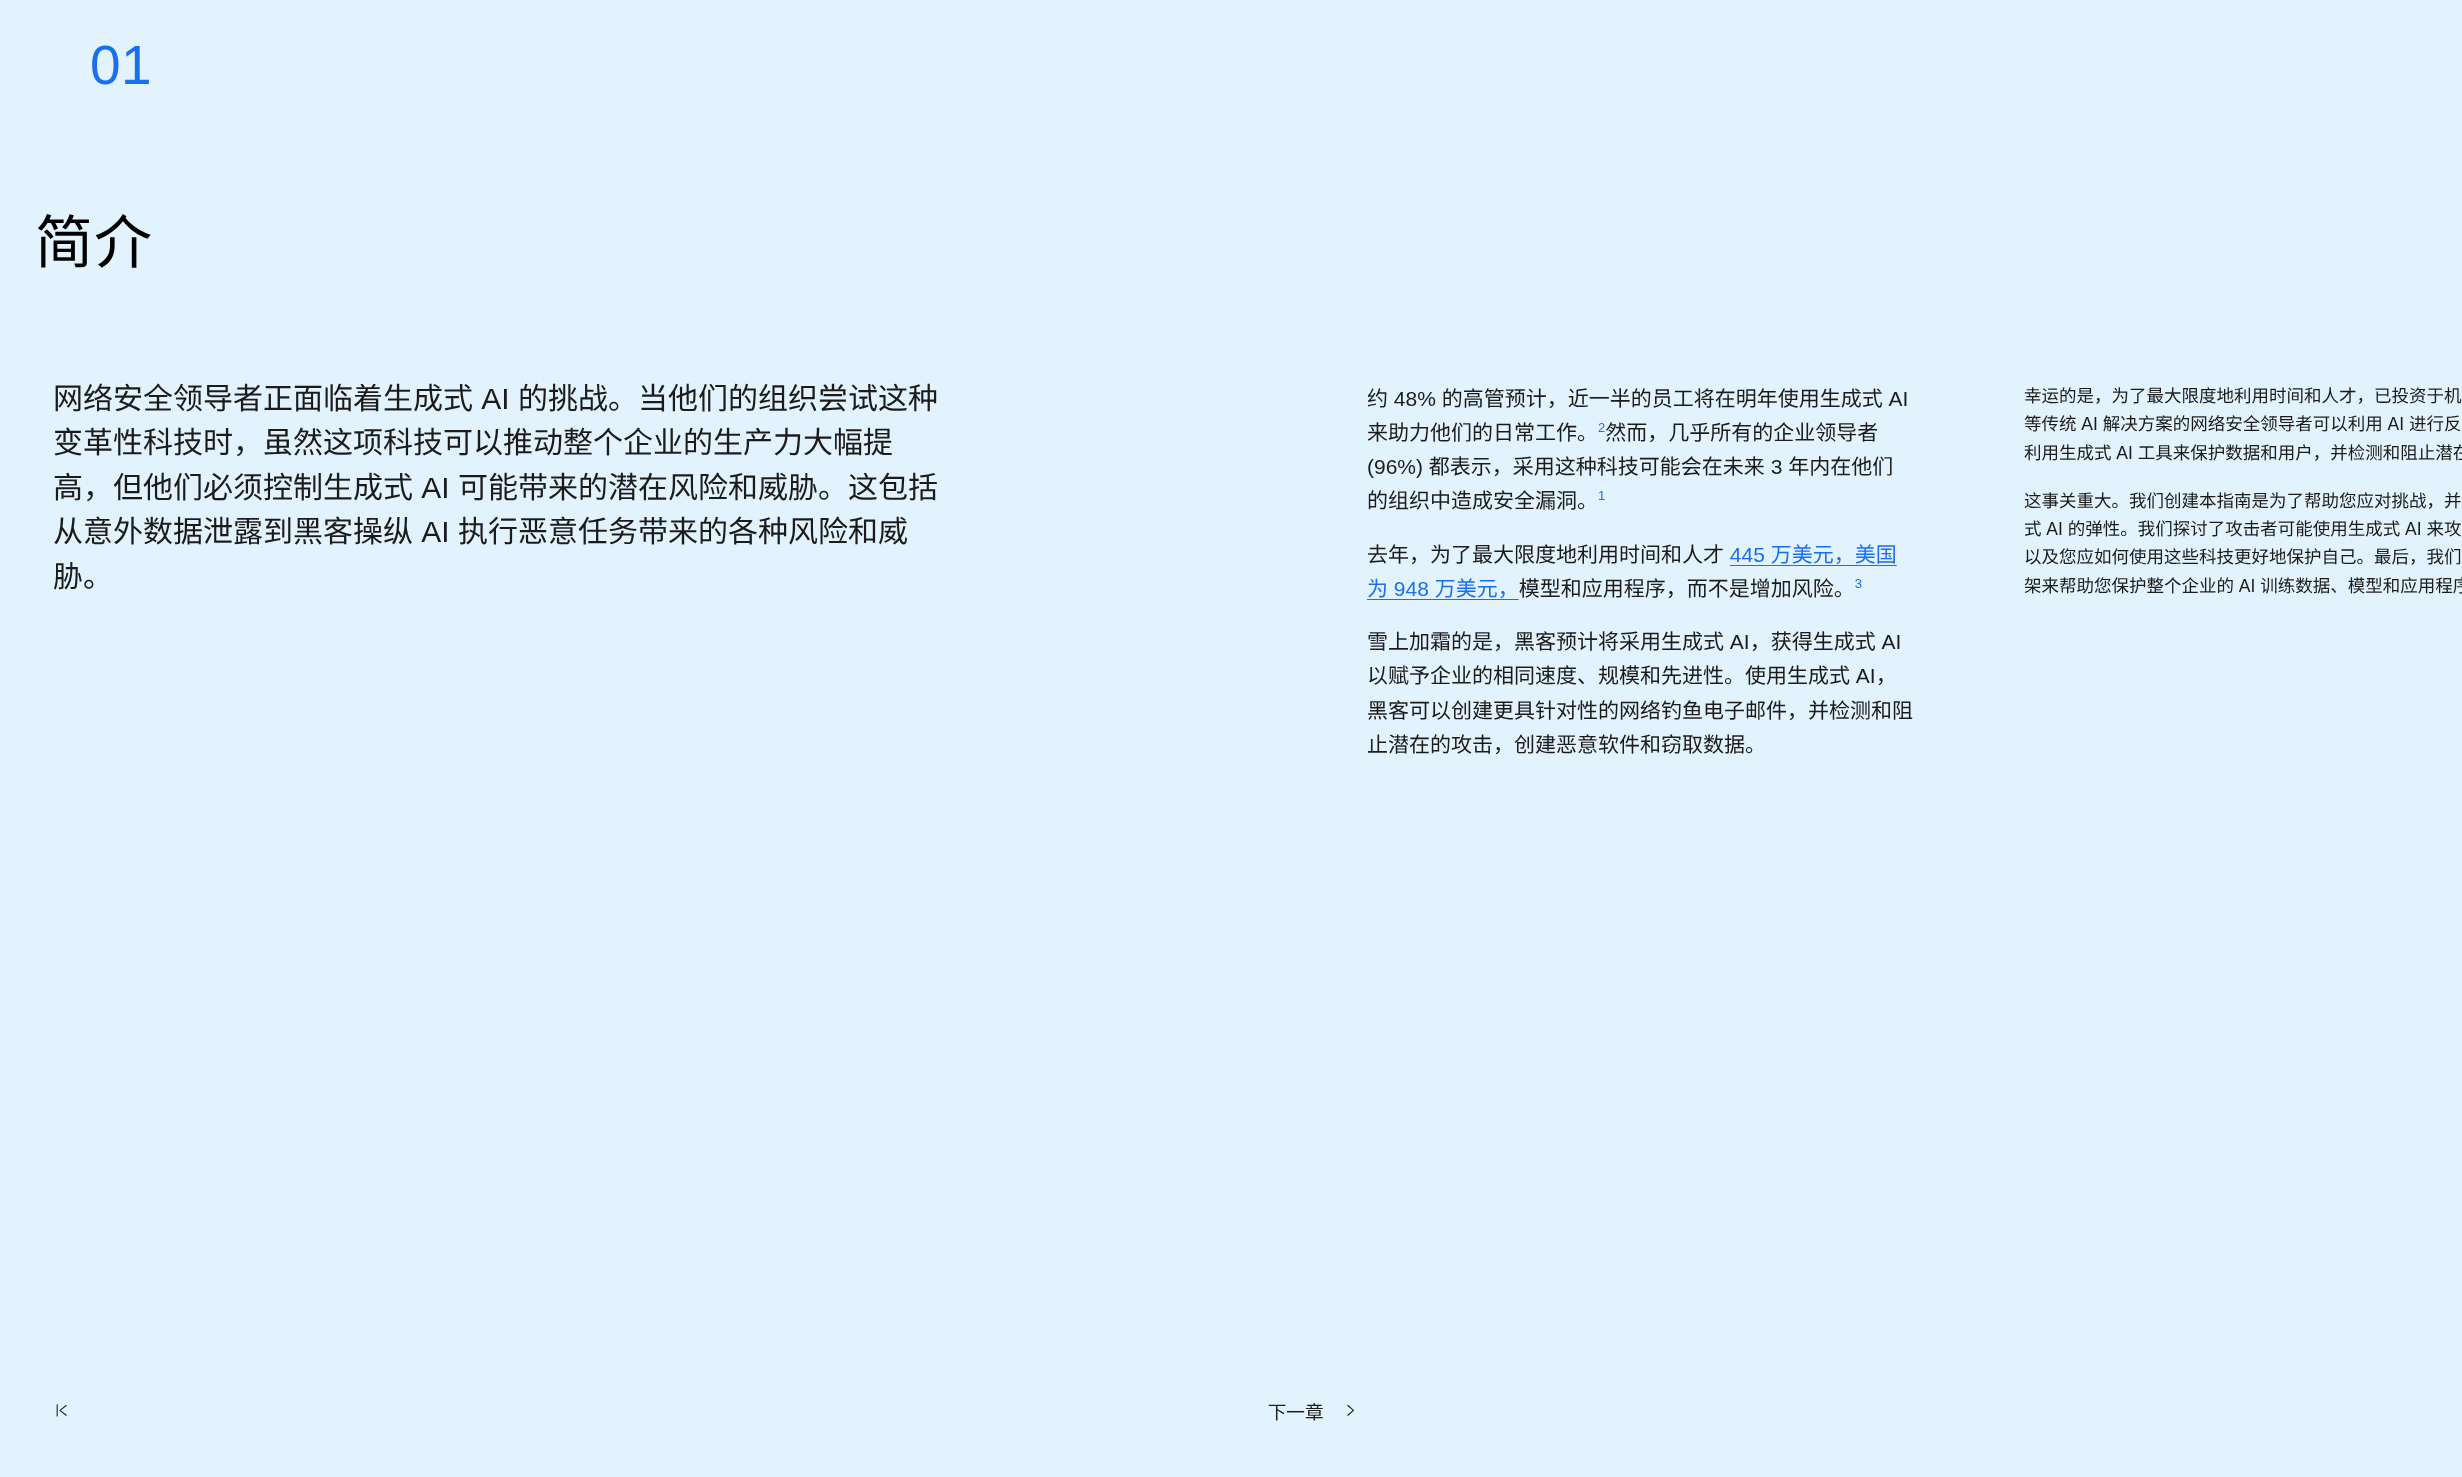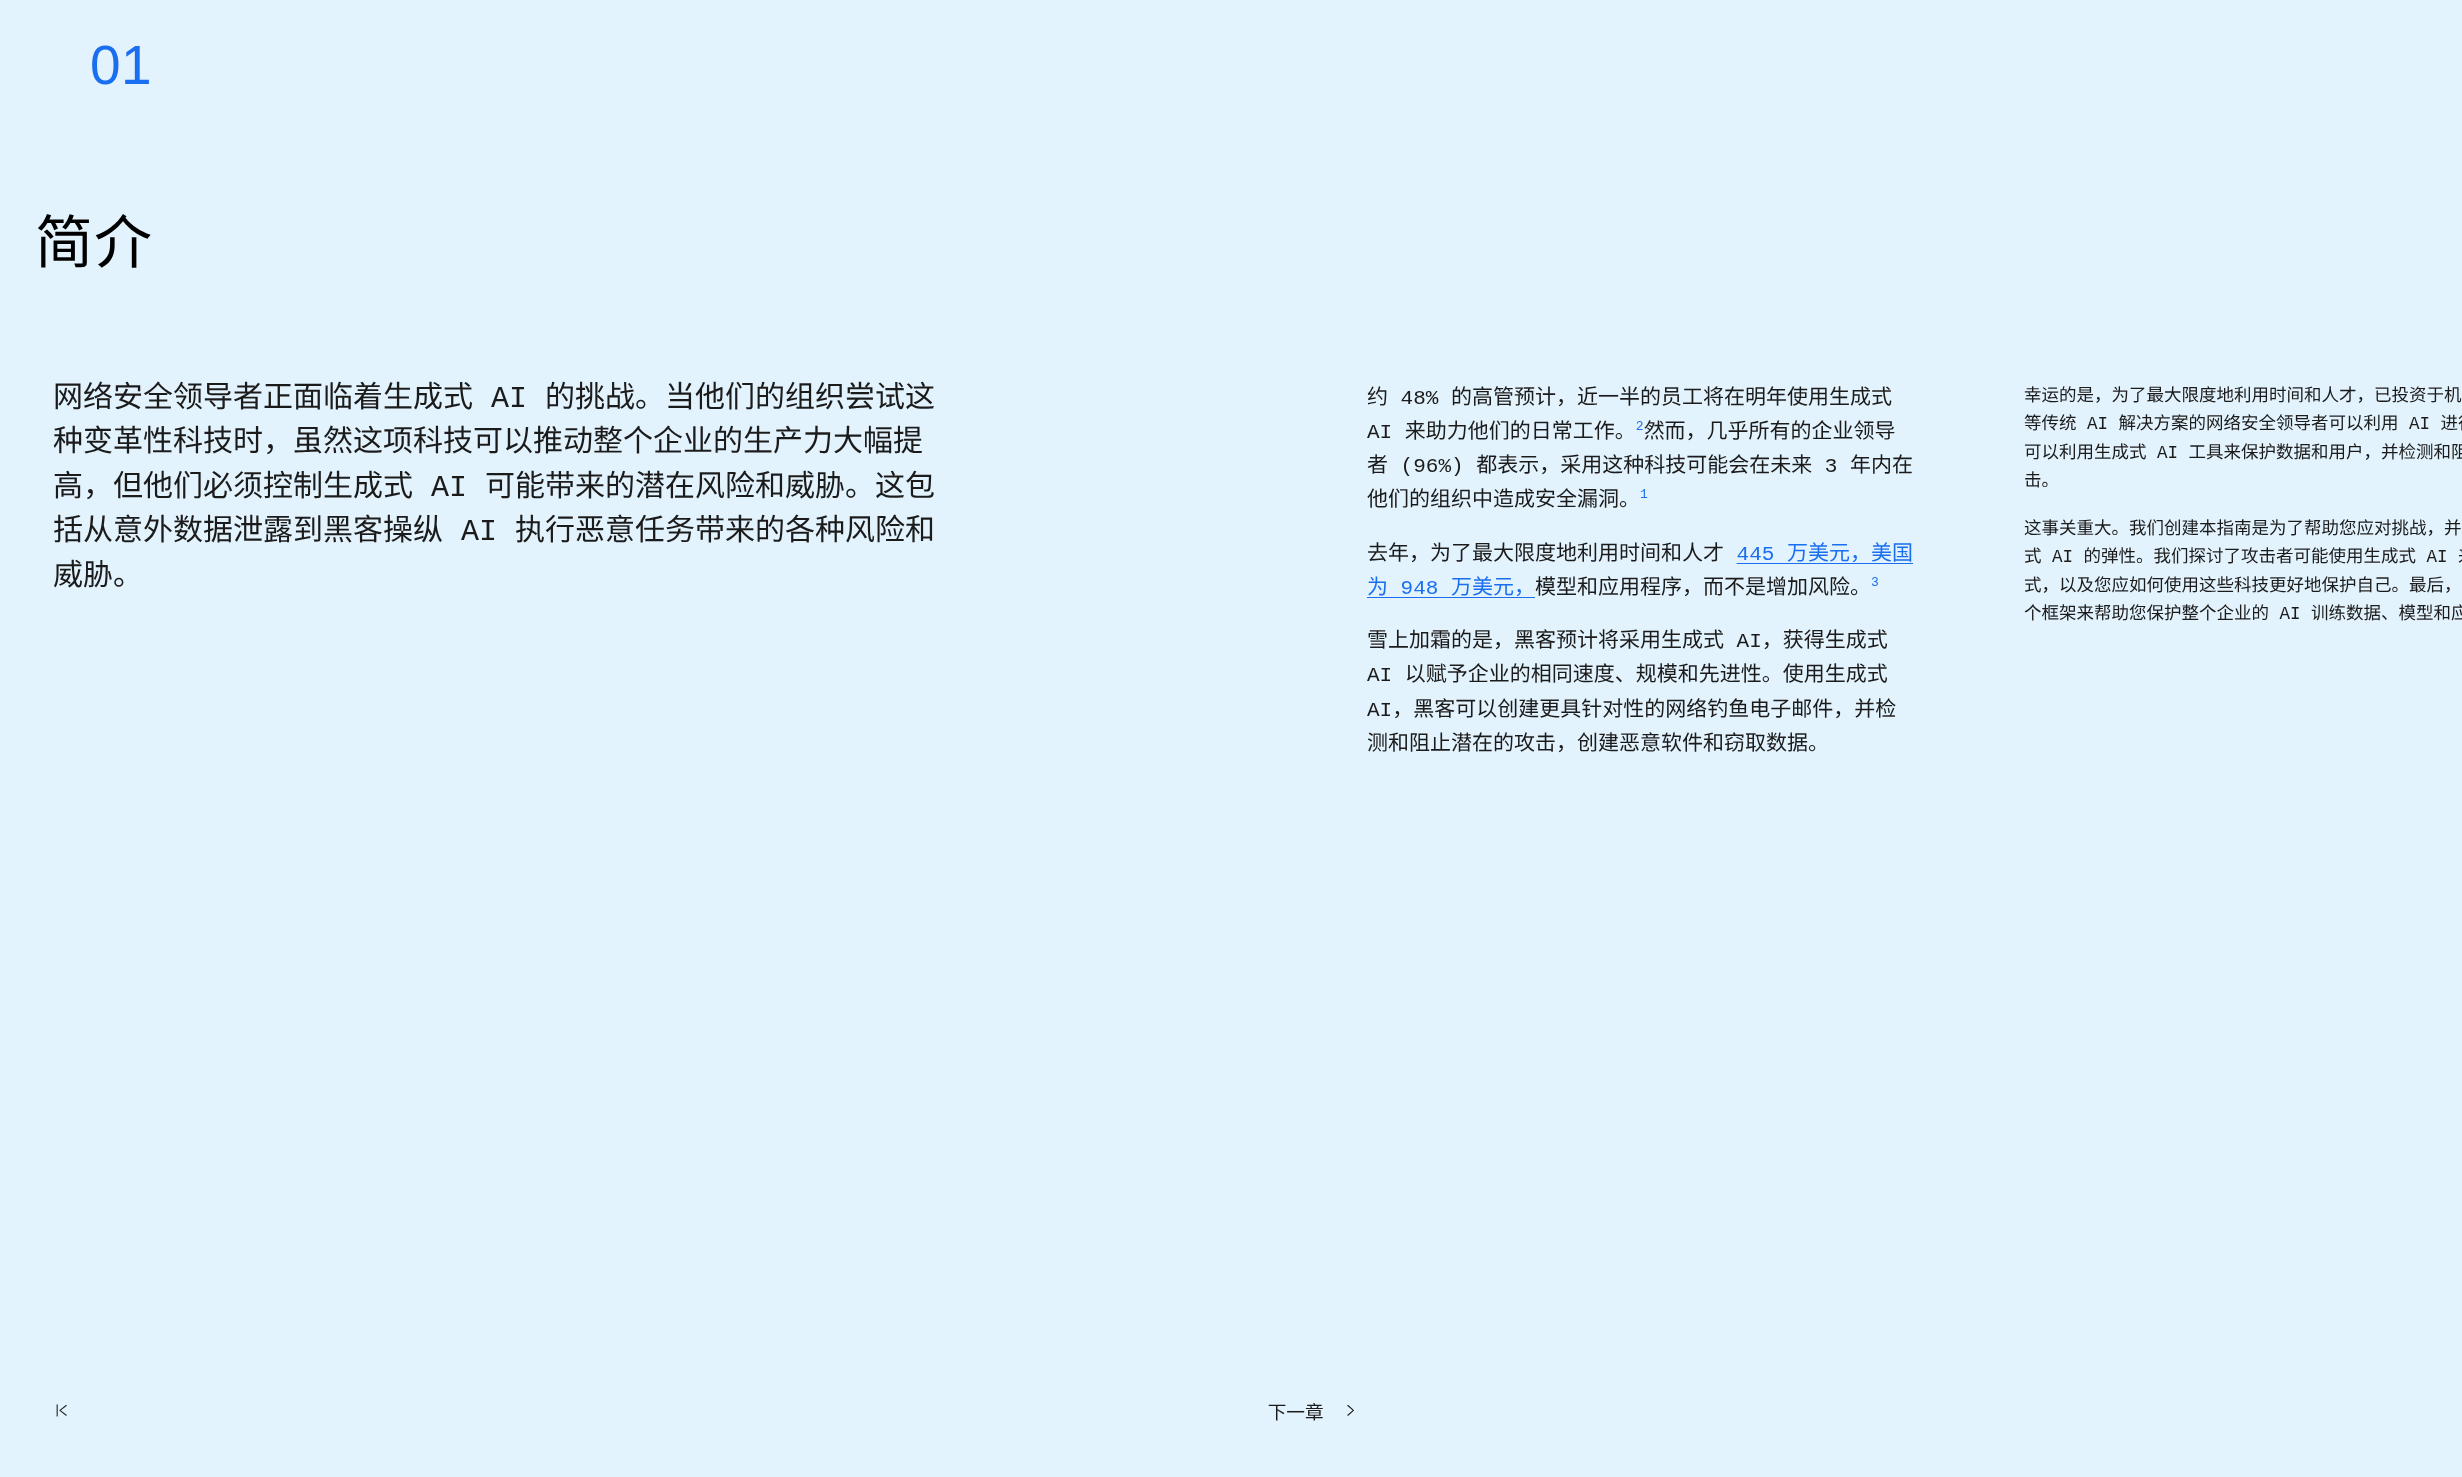--- a/index.html
+++ b/index.html
@@ -41,21 +41,20 @@
     line-height: 1;
     color: #000000;
     font-weight: 400;
     letter-spacing: 1px;
   }
 
   
   .col {
     position: absolute;
     box-sizing: border-box;
-    font-family: Liberation Mono, monospace;
   }
   .col p {
     margin: 0 0 21.7px 0;
   }
   .col p:last-child {
     margin-bottom: 0;
   }
 
   .col-lead {
     left: 53px;

